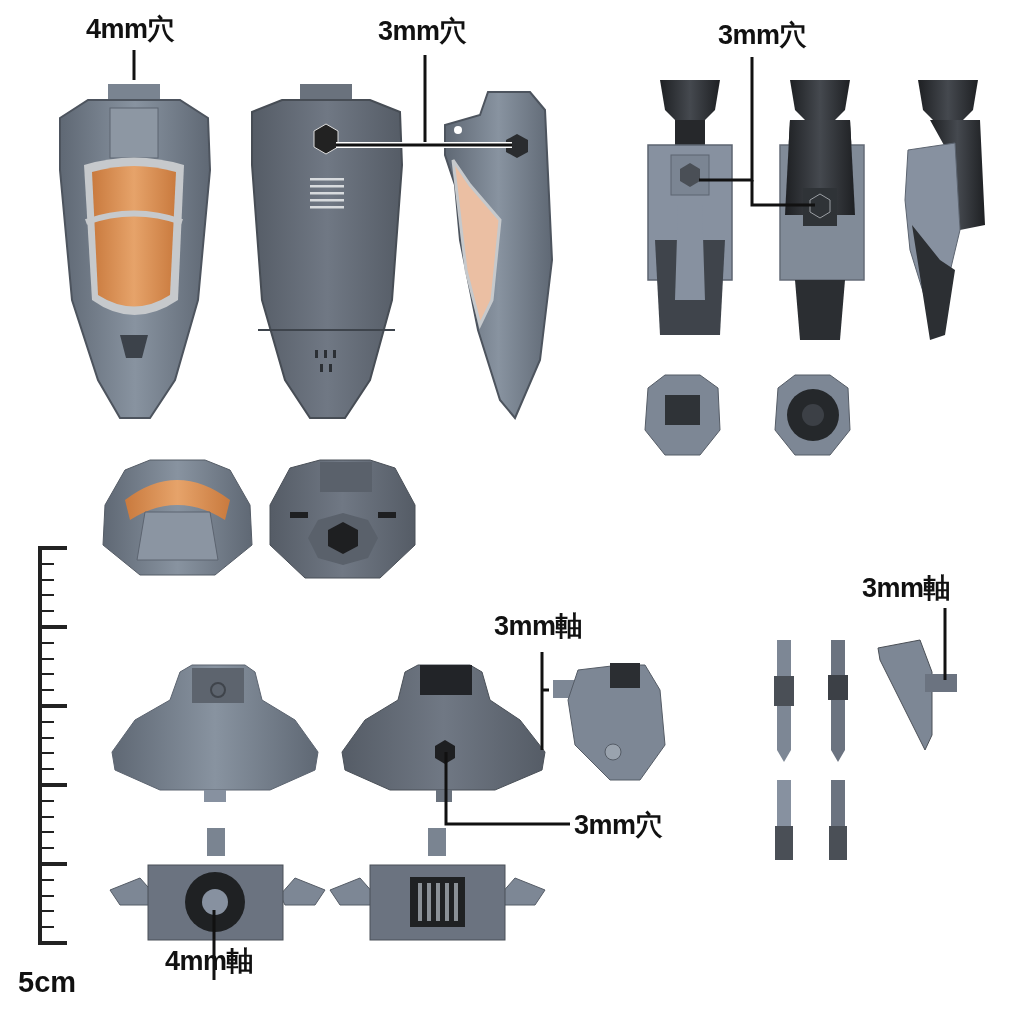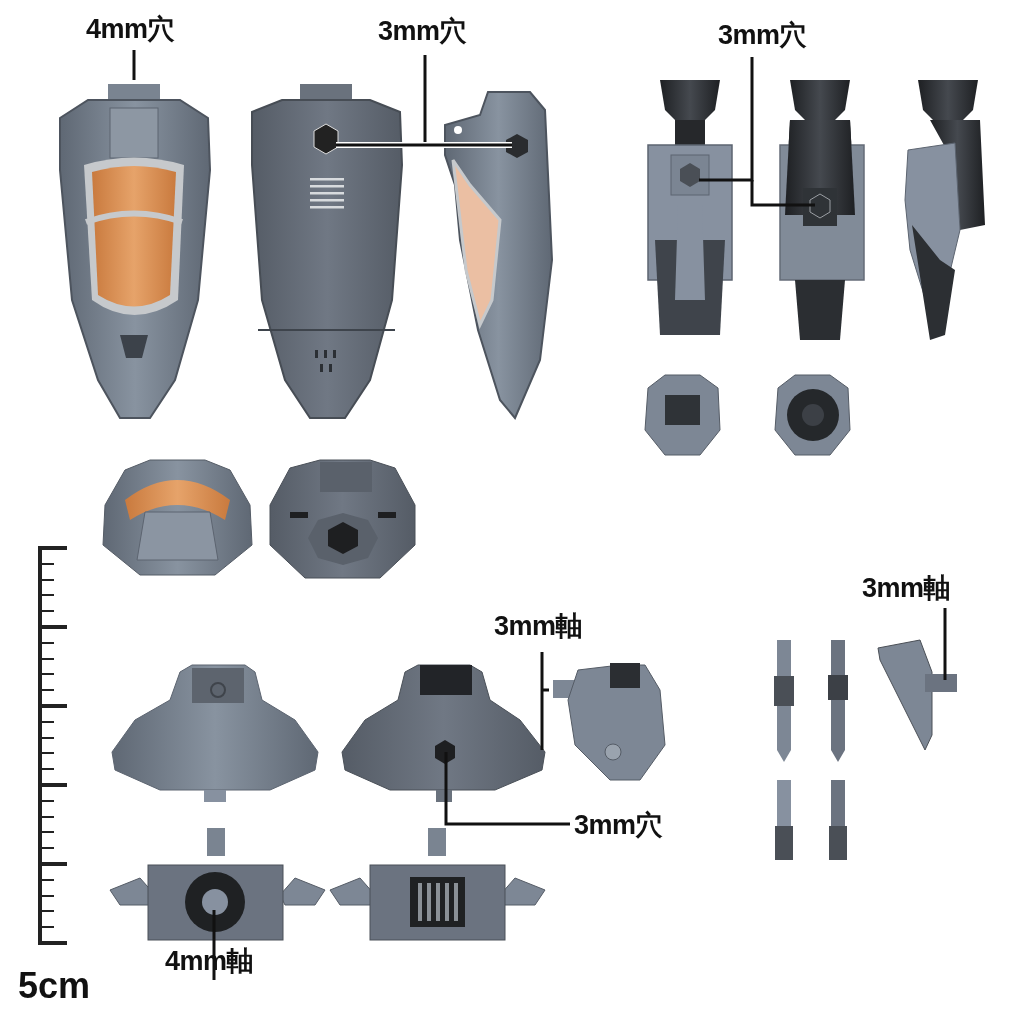--- a/index.html
+++ b/index.html
@@ -1,18 +1,18 @@
 <!DOCTYPE html>
 <html><head>
 <meta charset="utf-8">
 <style>
   html,body{margin:0;padding:0;background:#ffffff;}
   body{width:1024px;height:1024px;position:relative;overflow:hidden;font-family:"Liberation Sans","DejaVu Sans",sans-serif;}
   .label{position:absolute;font-weight:bold;color:#111;font-size:27px;letter-spacing:-0.5px;white-space:nowrap;line-height:1;}
-  .scale-label{position:absolute;font-weight:bold;color:#111;font-size:36px;line-height:1;}
+  .scale-label{position:absolute;font-weight:bold;color:#111;font-size:29px;line-height:1;}
   svg.stage{position:absolute;left:0;top:0;}
 </style>
 </head>
 <body>
 
 <svg class="stage" width="1024" height="1024" viewBox="0 0 1024 1024">
   <defs>
     <linearGradient id="g1" x1="0" x2="1" y1="0" y2="0">
       <stop offset="0" stop-color="#5f6874"></stop>
       <stop offset="0.5" stop-color="#8893a0"></stop>

